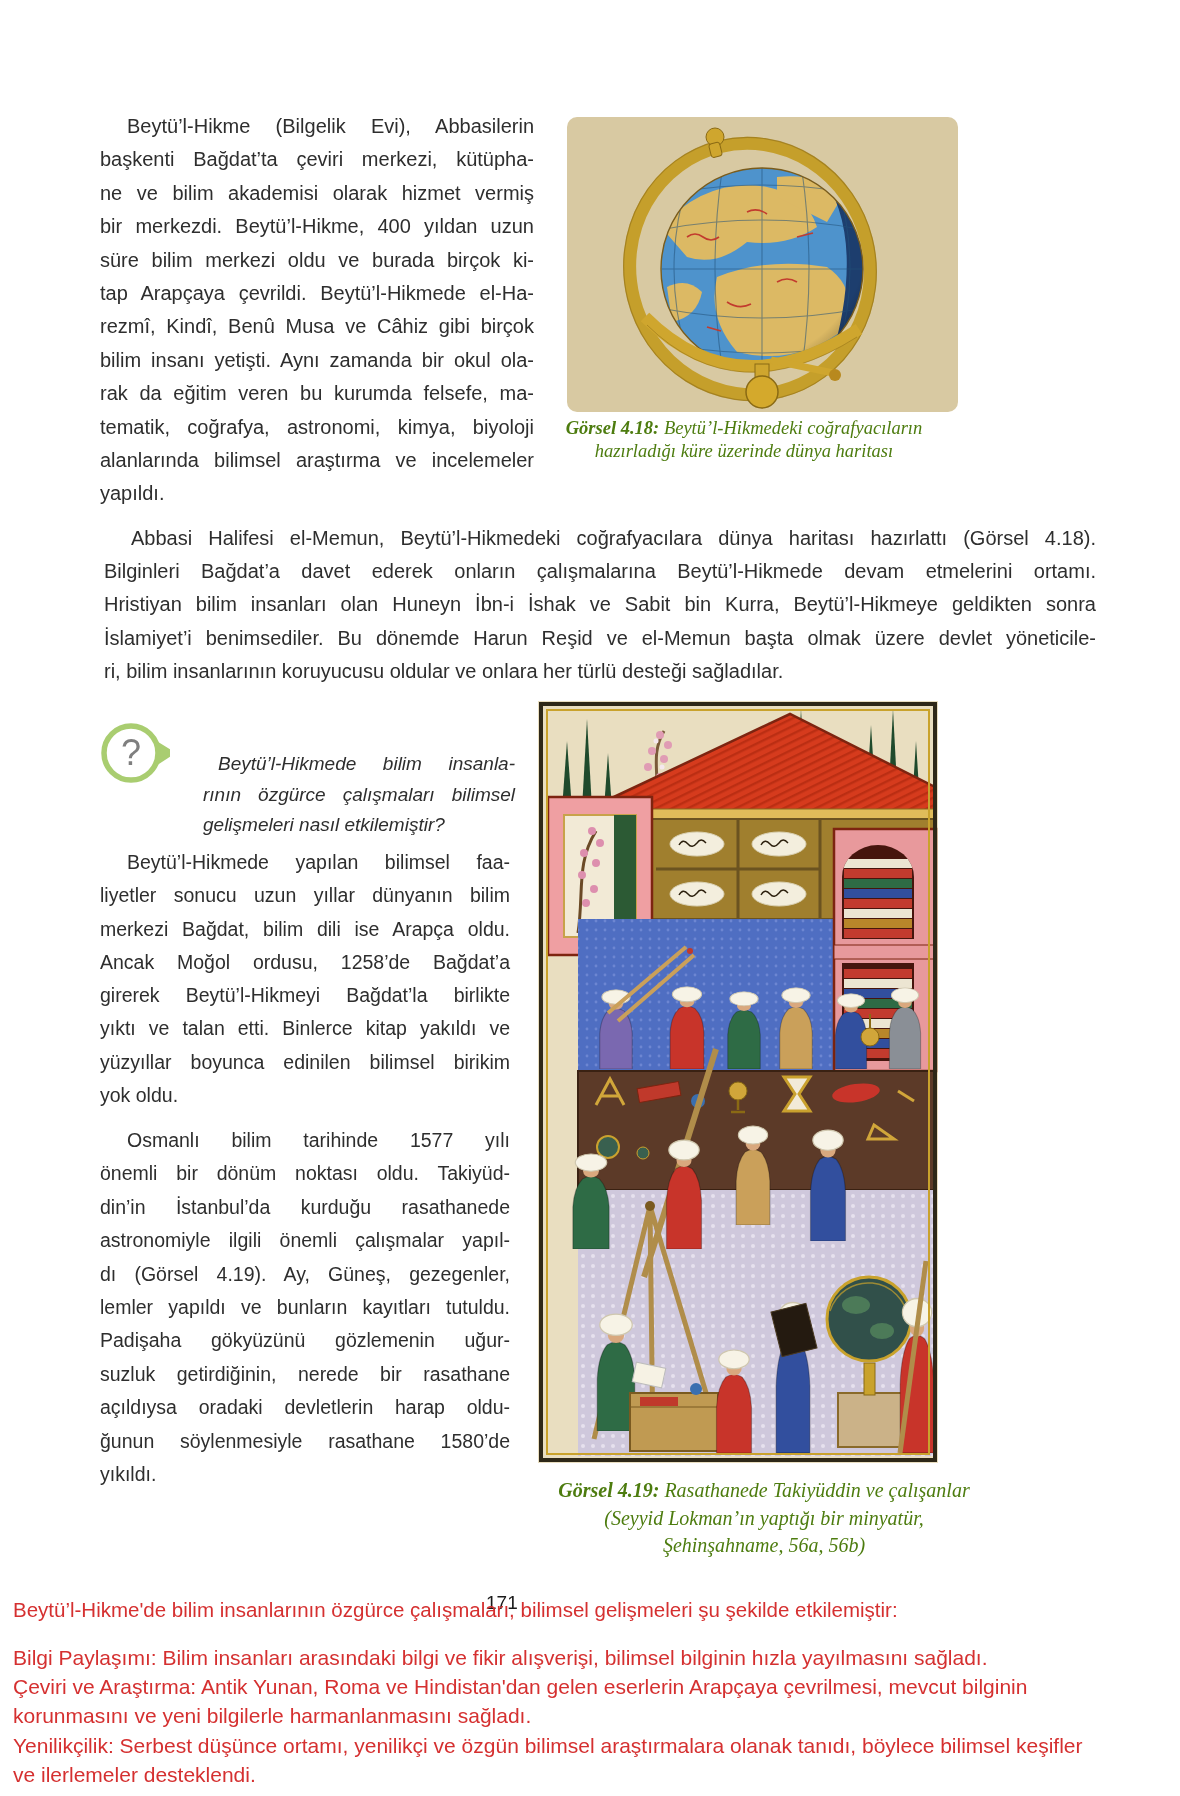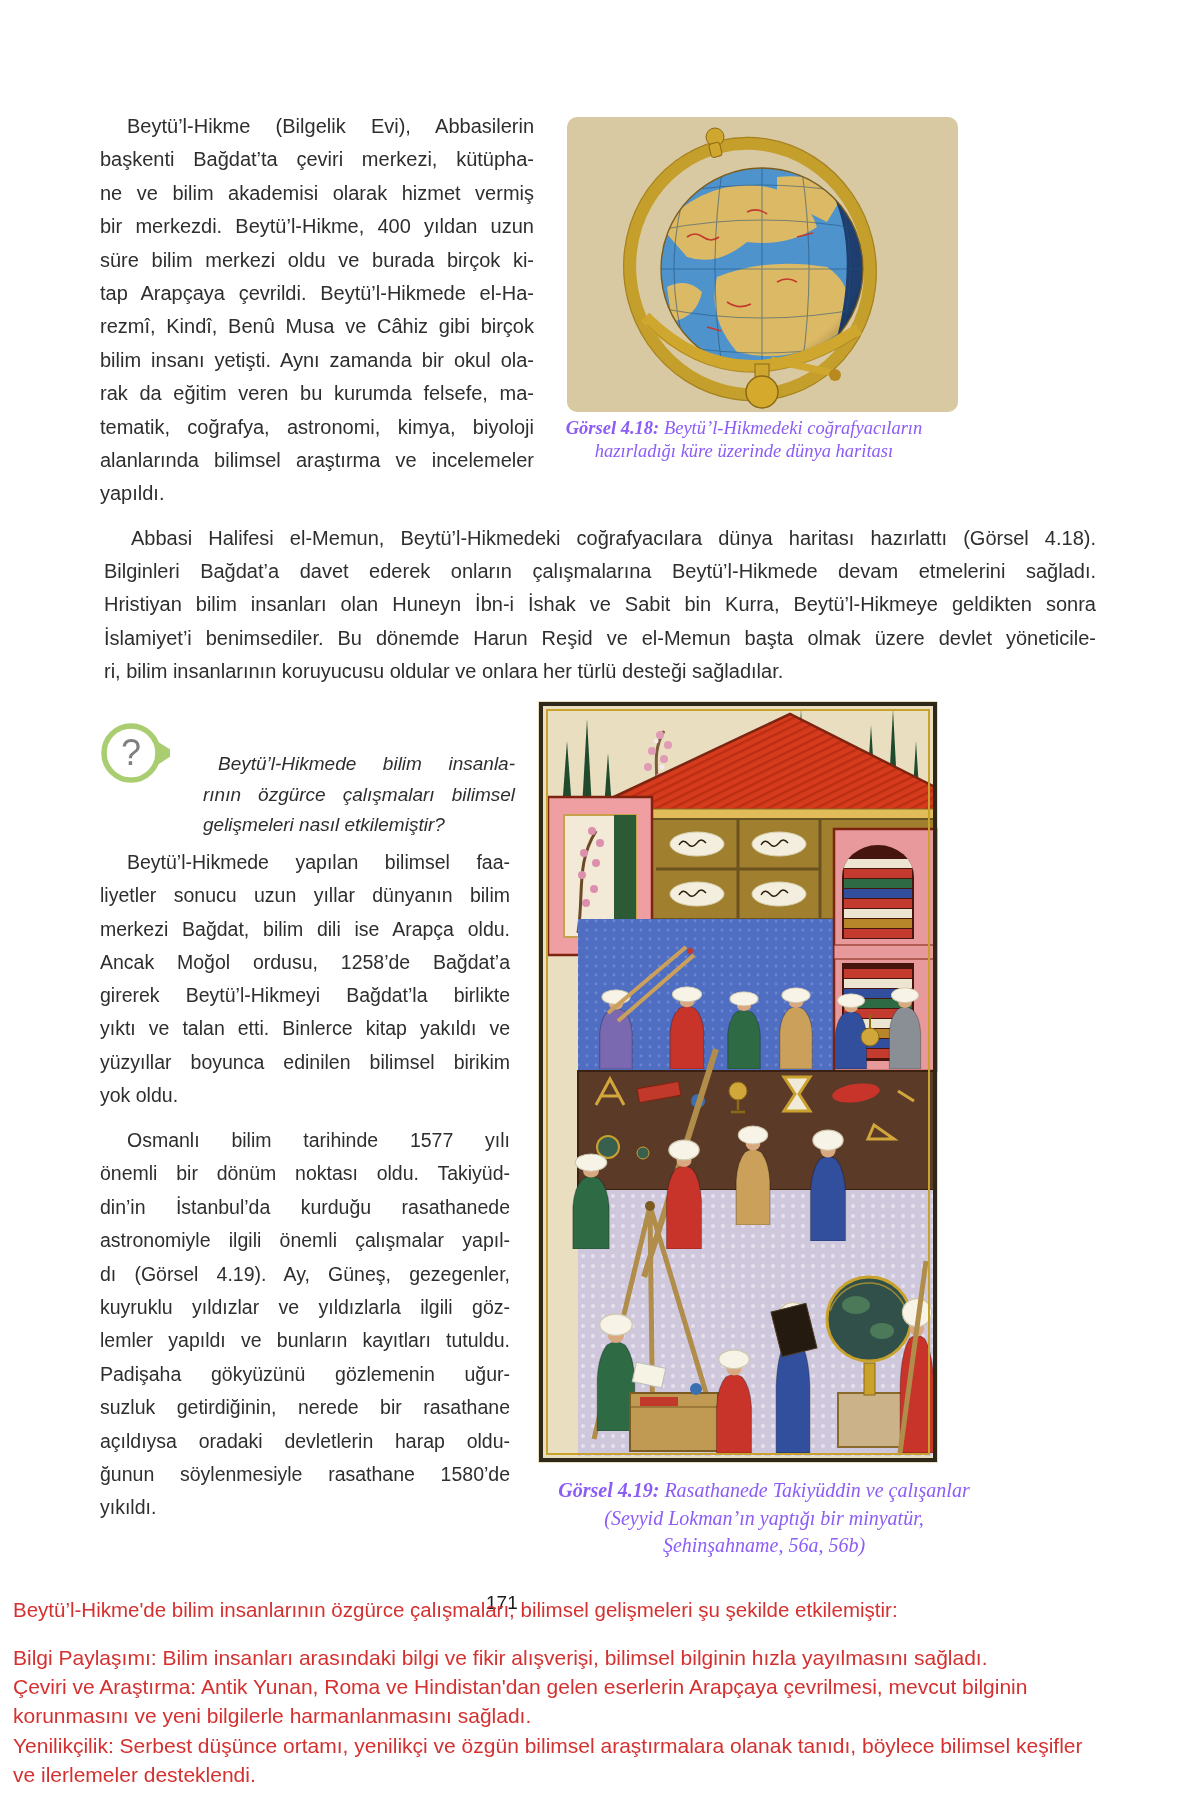--- a/index.html
+++ b/index.html
@@ -12,21 +12,21 @@
   #para1{left:100px;top:110px;width:434px;font-size:20px;line-height:33.4px;}
   #para2{left:104px;top:522px;width:992px;font-size:20px;line-height:33.2px;}
   #para3{left:100px;top:846px;width:410px;font-size:19.5px;line-height:33.3px;}
   #para4{left:100px;top:1124px;width:410px;font-size:19.5px;line-height:33.4px;}
   #qtext{left:203px;top:721px;width:312px;font-size:19px;line-height:30.5px;font-style:italic;margin-top:28px;}
   #qtext div.ln:nth-of-type(1){text-indent:15px;}
   .figwrap{position:absolute;}
   #fig418{left:567px;top:117px;width:391px;height:295px;}
   #fig419{left:538px;top:701px;width:400px;height:762px;}
   #qicon{left:100px;top:719px;width:70px;height:70px;}
-  .cap{position:absolute;text-align:center;font-family:"Liberation Serif",serif;font-style:italic;color:#8b5cf6;}
+  .cap{position:absolute;text-align:center;font-family:"Liberation Serif",serif;font-style:italic;color:#4d7c0f;}
   .capb{font-weight:bold;}
   #cap418{left:524px;top:417px;width:440px;font-size:18.5px;line-height:23px;}
   #cap419{left:542px;top:1477px;width:444px;font-size:20px;line-height:27.5px;}
   #pagenum{position:absolute;left:486px;top:1592px;font-size:19px;color:#1a1a1a;}
   .ann{position:absolute;left:13px;color:var(--annotation-red,#d53030);white-space:nowrap;}
   #annHead{top:1586px;font-size:20.5px;margin-top:12px;}
   #annList{top:1643px;font-size:21px;line-height:29.2px;}
 </style>
 </head>
 <body>
@@ -108,21 +108,21 @@
   </div>
 
   <div class="cap" id="cap418">
     <div><span class="capb">Görsel 4.18:</span> <span>Beytü’l-Hikmedeki coğrafyacıların</span></div>
     <div>hazırladığı küre üzerinde dünya haritası</div>
   </div>
 
   <div class="para" id="para2">
 
   <div class="ln">Abbasi Halifesi el-Memun, Beytü’l-Hikmedeki coğrafyacılara dünya haritası hazırlattı (Görsel 4.18).</div>
-      <div class="ln">Bilginleri Bağdat’a davet ederek onların çalışmalarına Beytü’l-Hikmede devam etmelerini sağladı.</div>
+      <div class="ln">Bilginleri Bağdat’a davet ederek onların çalışmalarına Beytü’l-Hikmede devam etmelerini ortamı.</div>
       <div class="ln">Hristiyan bilim insanları olan Huneyn İbn-i İshak ve Sabit bin Kurra, Beytü’l-Hikmeye geldikten sonra</div>
       <div class="ln">İslamiyet’i benimsediler. Bu dönemde Harun Reşid ve el-Memun başta olmak üzere devlet yöneticile-</div>
       <div class="ln">ri, bilim insanlarının koruyucusu oldular ve onlara her türlü desteği sağladılar.</div>
     </div>
 
   <div class="figwrap" id="qicon">
     <svg width="70" height="70" viewBox="0 0 70 70">
       <polygon points="50,18 76,34 48,52" fill="var(--question-green,#a9cd70)"></polygon>
       <circle cx="31" cy="34" r="27" fill="#fff" stroke="var(--question-green,#a9cd70)" stroke-width="5.5"></circle>
       <text x="31" y="46" text-anchor="middle" font-family="Liberation Sans, sans-serif" font-size="36" fill="#7f7f7f">?</text>
@@ -148,21 +148,20 @@
       <div class="ln">yok oldu.</div>
     </div>
 
   <div class="para" id="para4">
 
   <div class="ln">Osmanlı bilim tarihinde 1577 yılı</div>
       <div class="ln">önemli bir dönüm noktası oldu. Takiyüd-</div>
       <div class="ln">din’in İstanbul’da kurduğu rasathanede</div>
       <div class="ln">astronomiyle ilgili önemli çalışmalar yapıl-</div>
       <div class="ln">dı (Görsel 4.19). Ay, Güneş, gezegenler,</div>
-      <div class="ln">kuyruklu yıldızlar ve yıldızlarla ilgili göz-</div>
       <div class="ln">lemler yapıldı ve bunların kayıtları tutuldu.</div>
       <div class="ln">Padişaha gökyüzünü gözlemenin uğur-</div>
       <div class="ln">suzluk getirdiğinin, nerede bir rasathane</div>
       <div class="ln">açıldıysa oradaki devletlerin harap oldu-</div>
       <div class="ln">ğunun söylenmesiyle rasathane 1580’de</div>
       <div class="ln">yıkıldı.</div>
     </div>
 
   <div class="figwrap" id="fig419">
     <svg width="400" height="762" viewBox="0 0 400 762">

